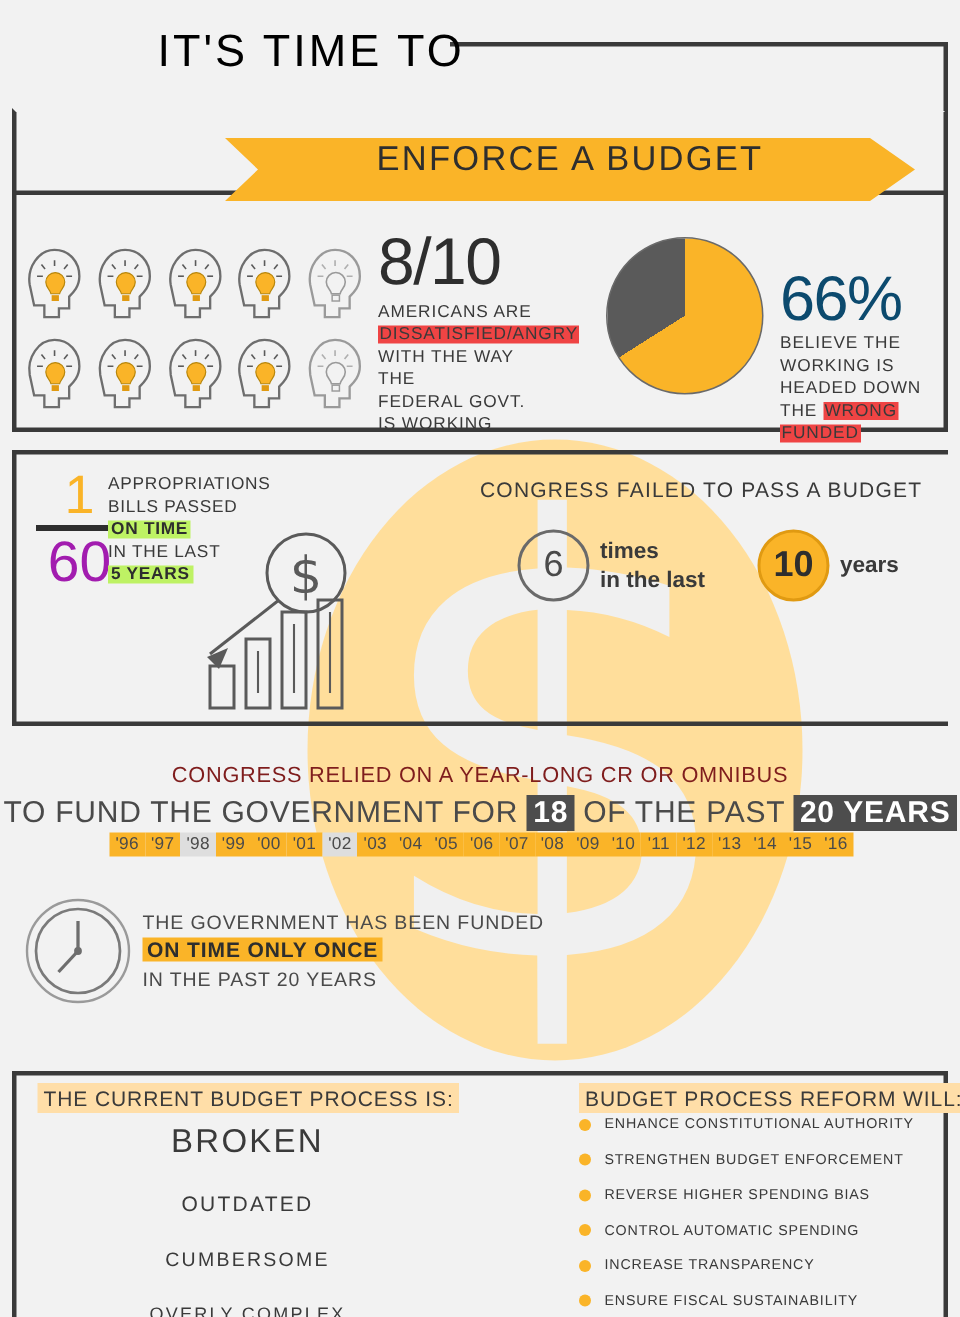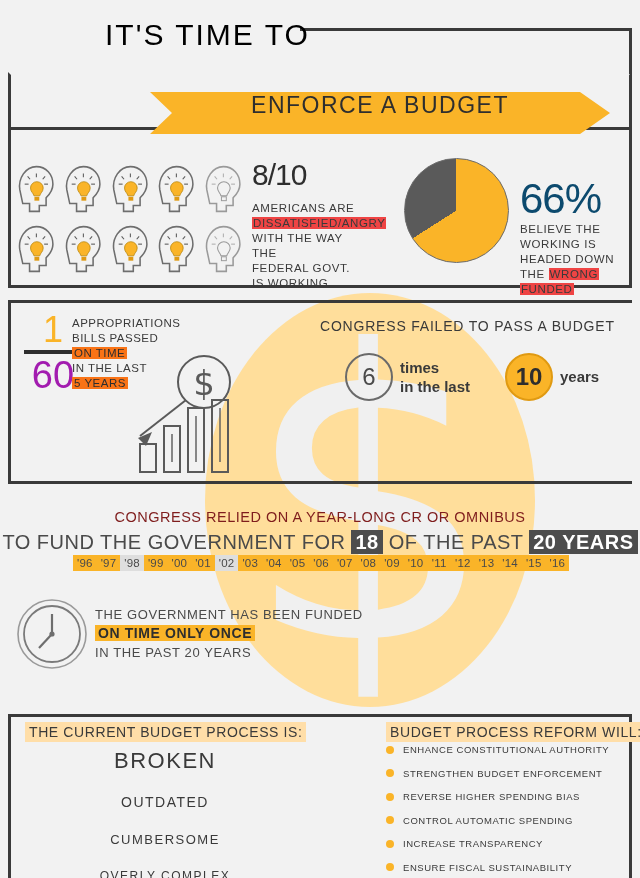--- a/index.html
+++ b/index.html
@@ -48,24 +48,24 @@
     white-space:nowrap;
   }
 
   
   .heads{position:absolute;left:14px;top:160px;width:230px;}
   .head-row{display:flex;gap:4px;}
   .head{width:44px;height:58px;}
 
   
   .stat810{position:absolute;left:252px;top:152px;width:110px;}
-  .big810{font-size:30px;line-height:46px;color:#2E2E2E;letter-spacing:-1px;font-weight:400;}
+  .big810{font-size:44px;line-height:46px;color:#2E2E2E;letter-spacing:-1px;font-weight:400;}
   .sub810{font-size:11.5px;line-height:15px;color:#3A3A3A;letter-spacing:.6px;margin-top:3px;}
   .hl{background:#ef4444;padding:0 1px;}
-  .hl-strong{background:#f97316;padding:0 2px;color:#2E2E2E;}
+  .hl-strong{background:#bef264;padding:0 2px;color:#2E2E2E;font-weight:bold;}
 
   
   .pie{position:absolute;left:404px;top:158px;width:105px;height:105px;border-radius:50%;
        background:conic-gradient(from 0deg, #FAB428 0deg 237.6deg, #5A5A5A 237.6deg 360deg);
        border:1px solid #6a6a6a;box-sizing:border-box;}
   .stat66{position:absolute;left:520px;top:150px;width:116px;}
   .big66{font-size:42px;line-height:42px;color:#0c4a6e;letter-spacing:-1px;margin-top:28px;}
   .sub66{font-size:11.5px;line-height:15px;letter-spacing:.6px;margin-top:2px;}
 
   

